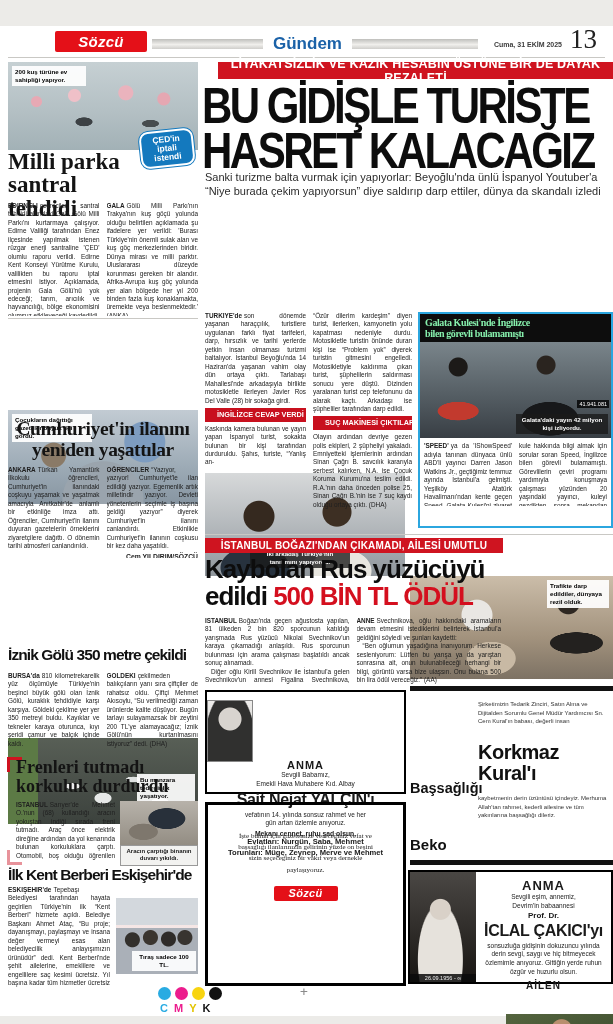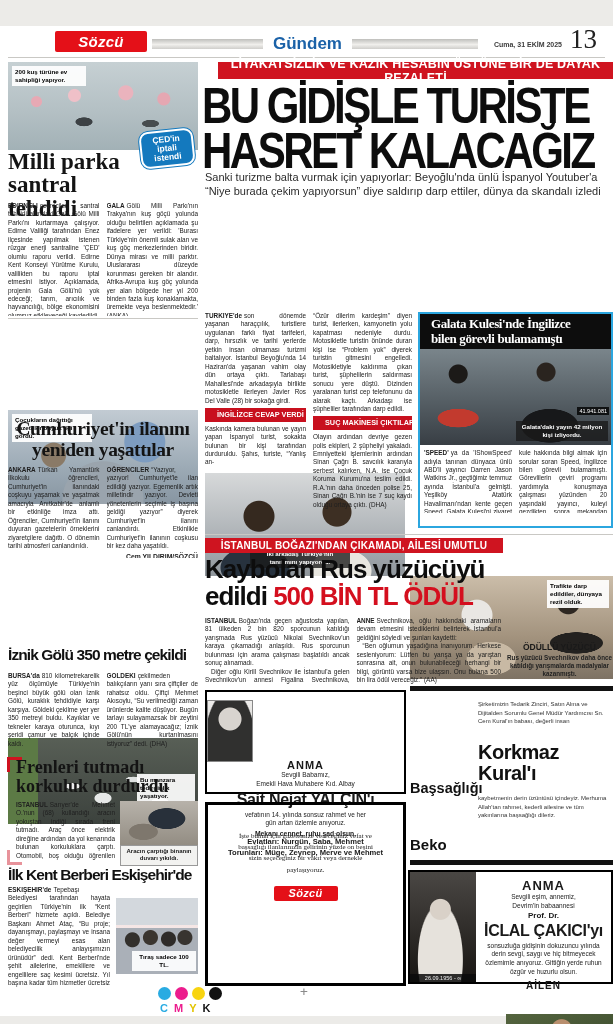--- a/index.html
+++ b/index.html
@@ -85,21 +85,21 @@
 .deck{font-size:11px;line-height:1.3;color:#2c2c2c;font-weight:500}
 .bcols{display:flex;gap:7px}
 .bcol{flex:1;font-size:6.4px;line-height:1.32;text-align:justify;color:#202020;overflow:hidden}
 .bcol b{margin-right:2px}
 .red-sub{background:#c8101e;color:#fff;font-weight:bold;font-size:7.3px;padding:2px 12px;margin:3px 0;text-align:center;white-space:nowrap;overflow:hidden}
 .rail-head{font-family:"Liberation Serif",serif;font-weight:bold;color:#141414}
 .sans-head{font-weight:bold;color:#111;letter-spacing:-.9px;white-space:nowrap;overflow:hidden}
 .badge{position:absolute;background:#1479be;color:#fff;font-weight:bold;font-size:8.5px;line-height:1.05;text-align:center;border:2px solid #fff;border-radius:9px;padding:3px 6px;transform:rotate(-6deg);box-shadow:0 0 0 1px #1479be}
 .byline{font-size:6.8px;font-weight:bold;text-align:right;margin-top:2px}
 .galata-box{border:2px solid #2ba6df;background:#fff}
-.galata-title{background:#0d0d0d;color:#ffffff;font-family:"Liberation Serif",serif;font-weight:bold;font-size:13px;line-height:1.12;padding:3px 11px;letter-spacing:-.4px}
+.galata-title{background:#0d0d0d;color:#86efac;font-family:"Liberation Serif",serif;font-weight:bold;font-size:10px;line-height:1.12;padding:3px 5px;letter-spacing:-.4px}
 .views{position:absolute;right:2px;top:58px;background:rgba(0,0,0,.8);color:#fff;font-size:5.5px;padding:1px 2px}
 .swimhead{font-weight:800;color:#0d0d0d;letter-spacing:-1px;line-height:1.04}
 .swimhead .red{color:#d40f1e}
 .capblock-title{font-weight:bold;font-size:8.5px;text-align:center;margin-bottom:2px}
 .capblock-txt{font-size:6.3px;line-height:1.3;text-align:center;font-weight:bold;color:#222}
 .notice{border:2px solid #000;background:#fff;text-align:center}
 .notice .t{font-weight:bold;font-size:11px;letter-spacing:1px;margin-top:3px}
 .notice .s{font-size:6.5px;color:#222;line-height:1.35}
 .notice .nm{font-weight:bold;font-size:16px;margin:2px 0;letter-spacing:-.3px}
 .notice .bb{font-weight:bold;font-size:6.8px}
@@ -258,24 +258,20 @@
   <div class="abs kicker" style="left:205px;top:538px;width:298px;height:15px;font-size:10px">İSTANBUL BOĞAZI'NDAN ÇIKAMADI, AİLESİ UMUTLU</div>
   <div class="abs swimhead" style="left:205px;top:556px;width:298px;font-size:26px">
     <div>Kaybolan Rus yüzücüyü</div>
     <div><span>edildi</span> <span class="red">500 BİN TL ÖDÜL</span></div>
   </div>
   <div class="abs photo ph-swimmer" style="left:506px;top:540px;width:107px;height:98px">
     
     
     
   </div>
-  <div class="abs" style="left:506px;top:642px;width:107px">
-    <div class="capblock-title">ÖDÜLLÜ YÜZÜCÜ</div>
-    <div class="capblock-txt">Rus yüzücü Svechnikov daha önce katıldığı yarışmalarda madalyalar kazanmıştı.</div>
-  </div>
   <div class="abs bcols" style="left:205px;top:617px;width:296px;height:68px">
     <div class="bcol">
       <p><b>İSTANBUL</b><span>Boğazı'nda geçen ağustosta yapılan, 81 ülkeden 2 bin 820 sporcunun katıldığı yarışmada Rus yüzücü Nikolai Svechnikov'un karaya çıkamadığı anlaşıldı. Rus sporcunun bulunması için arama çalışması başlatıldı ancak sonuç alınamadı.</span></p>
       <p style="text-indent:6px">Diğer oğlu Kirill Svechnikov ile İstanbul'a gelen Svechnikov'un annesi Figalina Svechnikova, oğlunun yaşadığına inanıyor.</p>
     </div>
     <div class="bcol">
       <p><b>ANNE</b><span>Svechnikova, oğlu hakkındaki aramaların devam etmesini istediklerini belirterek İstanbul'a geldiğini söyledi ve şunları kaydetti:</span></p>
       <p style="text-indent:6px">“Ben oğlumun yaşadığına inanıyorum. Herkese sesleniyorum: Lütfen bu yarışa ya da yarıştan sonrasına ait, onun bulunabileceği herhangi bir bilgi, görüntü varsa bize ulaşsın. Onu bulana 500 bin lira ödül vereceğiz.” (AA)</p>
     </div>
   </div>

